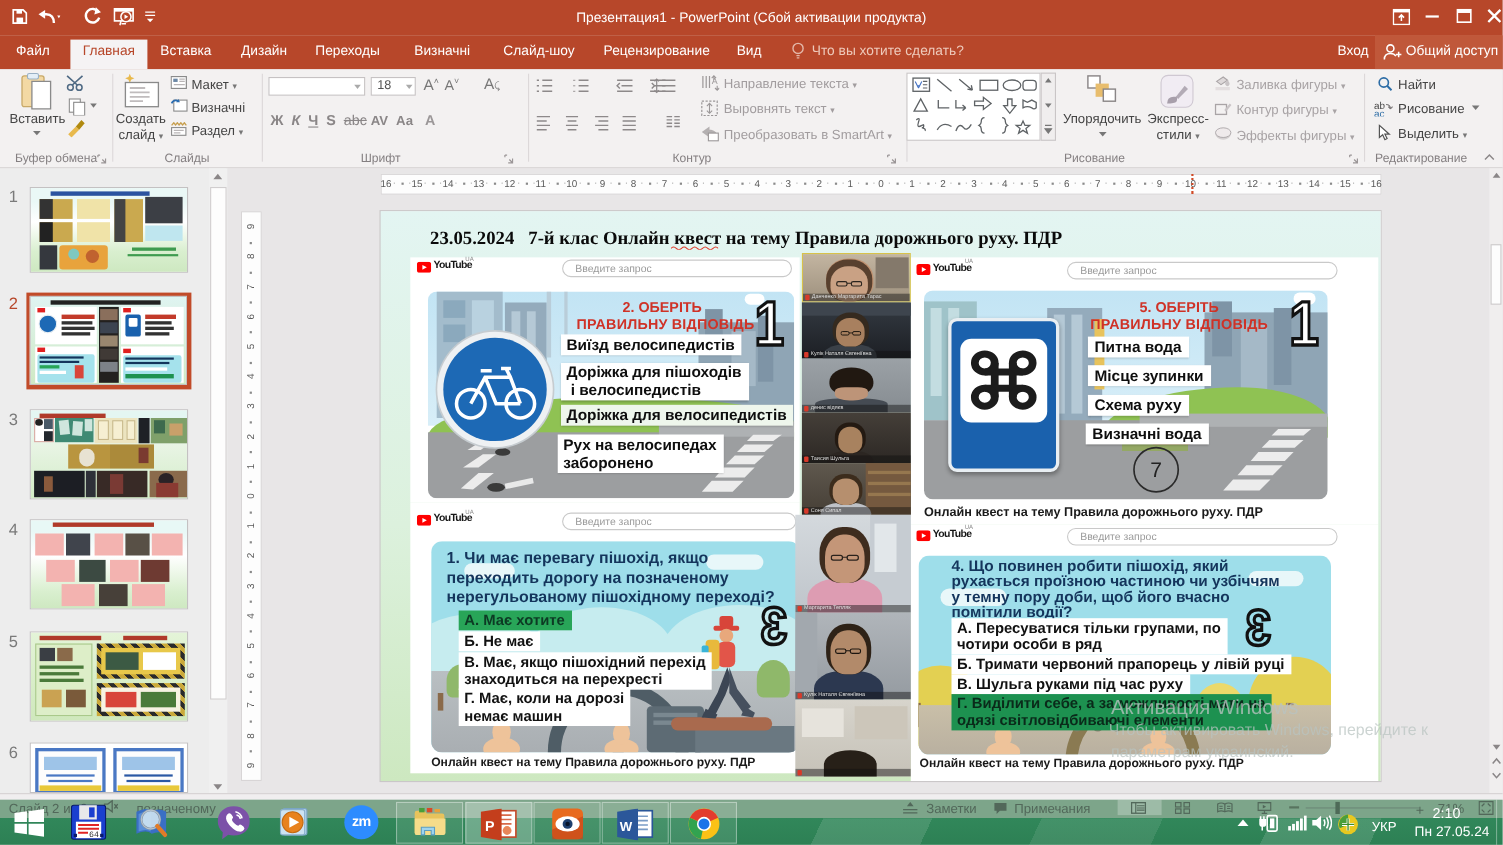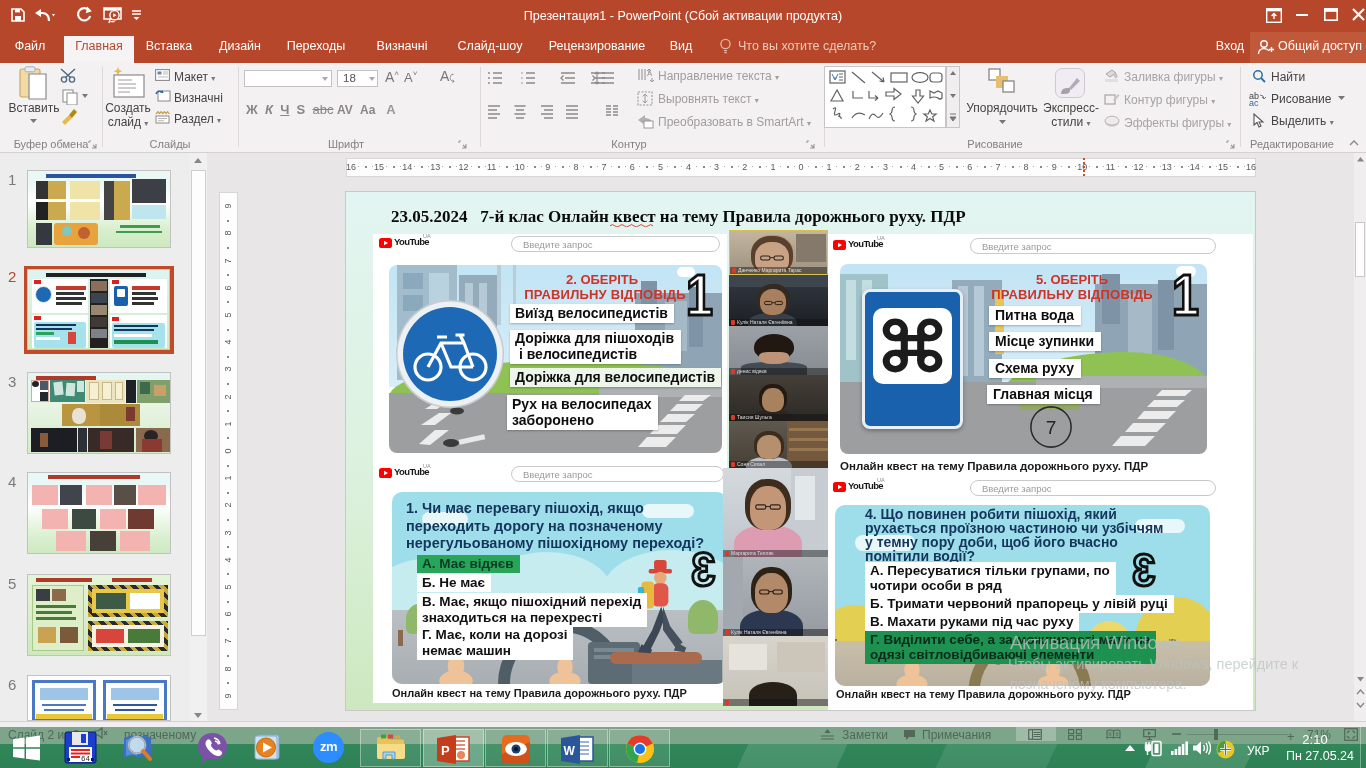--- a/index.html
+++ b/index.html
@@ -754,21 +754,21 @@
   <rect x="6" y="24" width="14" height="30" rx="4" fill="#e8b93c"></rect>
   <rect x="2" y="30" width="7" height="12" rx="2" fill="#3ab4d8"></rect>
   <path d="M28 52 L18 78 L8 96 L16 100 L26 80 L32 64 Z" fill="#3c4654"></path>
   <path d="M30 52 L38 74 L52 92 L44 98 L30 78 Z" fill="#46505e"></path>
   <path d="M6 94 L18 100 l-2 4 -14 -1 Z" fill="#3c4654"></path>
   <path d="M46 92 L56 98 l-2 5 -12 -2 Z" fill="#46505e"></path>
  </svg>
  
  <div class="a" style="left:298px;top:54px;font-size:48px;font-weight:bold;color:rgba(255,255,255,0.0);-webkit-text-stroke:3.2px #111;transform:scaleX(-0.9);line-height:48px;">3</div>
  <div class="a" style="left:14px;top:8px;width:300px;font-size:14.5px;font-weight:bold;color:#14355c;line-height:17.5px;">1. Чи має перевагу пішохід, якщо переходить дорогу на позначеному нерегульованому пішохідному переході?</div>
- <div class="a" style="left:25px;top:63px;font-size:13.5px;font-weight:bold;color:#0d3a24;background:#28a558;padding:1px 6px 2px 5px;">А. Має відяєв</div>
+ <div class="a" style="left:25px;top:63px;font-size:13.5px;font-weight:bold;color:#0d3a24;background:#28a558;padding:1px 6px 2px 5px;">А. Має хотите</div>
  <div class="a" style="left:25px;top:82px;font-size:13.5px;font-weight:bold;color:#111;background:#fff;padding:1px 6px 2px 5px;">Б. Не має</div>
  <div class="a" style="left:25px;top:101px;font-size:13.5px;font-weight:bold;color:#111;background:#fff;padding:1px 6px 2px 5px;line-height:15.5px;">В. Має, якщо пішохідний перехід<br>знаходиться на перехресті</div>
  <div class="a" style="left:25px;top:134px;font-size:13.5px;font-weight:bold;color:#111;background:#fff;padding:1px 6px 2px 5px;line-height:15.5px;">Г. Має, коли на дорозі<br>немає машин</div>
 </circle></div>
 <div class="a" style="left:392px;top:687px;font-size:11px;font-weight:bold;color:#1a1a1a;">Онлайн квест на тему Правила дорожнього руху. ПДР</div>
 <div class="a" style="left:828px;top:234px;width:425px;height:243px;background:#fff;"></div>
 <svg class="a" style="left:833px;top:240px;" width="13" height="10" viewBox="0 0 13 10">
  <rect x="0" y="0" width="13" height="10" rx="2.6" fill="#f00"></rect>
  <path d="M5 2.8 L9 5 L5 7.2 Z" fill="#fff"></path>
 </svg>
@@ -821,21 +821,21 @@
  <div class="a" style="left:132px;top:23px;width:200px;text-align:center;font-size:13px;font-weight:bold;color:#cf3227;letter-spacing:0.2px;">ПРАВИЛЬНУ ВІДПОВІДЬ</div>
  <div class="a" style="left:332px;top:3px;font-size:57px;font-weight:bold;color:#fff;-webkit-text-stroke:3px #111;line-height:57px;transform:scaleX(0.85);transform-origin:left;">1</div>
  <svg class="a" style="left:188px;top:140px;" width="46" height="46" viewBox="0 0 48 48">
       <circle cx="24" cy="24" r="21" fill="none" stroke="#2a2a2a" stroke-width="1.6"></circle>
       <text x="24" y="31" text-anchor="middle" font-size="20" fill="#222" font-family="Liberation Sans">7</text>
     </svg>
 </div>
 <div class="a" style="left:989px;top:306px;font-size:14px;font-weight:bold;color:#0e0e0e;background:#fff;padding:1px 7px 2px 6px;box-shadow:0 1px 2px rgba(0,0,0,0.25);">Питна вода</div>
 <div class="a" style="left:989px;top:332px;font-size:14px;font-weight:bold;color:#0e0e0e;background:#fff;padding:1px 7px 2px 6px;box-shadow:0 1px 2px rgba(0,0,0,0.25);">Місце зупинки</div>
 <div class="a" style="left:989px;top:359px;font-size:14px;font-weight:bold;color:#0e0e0e;background:#fff;padding:1px 7px 2px 6px;box-shadow:0 1px 2px rgba(0,0,0,0.25);">Схема руху</div>
-<div class="a" style="left:987px;top:385px;font-size:14px;font-weight:bold;color:#0e0e0e;background:#fff;padding:1px 7px 2px 6px;box-shadow:0 1px 2px rgba(0,0,0,0.25);">Главная місця</div>
+<div class="a" style="left:987px;top:385px;font-size:14px;font-weight:bold;color:#0e0e0e;background:#fff;padding:1px 7px 2px 6px;box-shadow:0 1px 2px rgba(0,0,0,0.25);">Визначні вода</div>
 <div class="a" style="left:840px;top:460px;font-size:11.5px;font-weight:bold;color:#1a1a1a;">Онлайн квест на тему Правила дорожнього руху. ПДР</div>
 <div class="a" style="left:828px;top:477px;width:425px;height:233px;background:#fff;"></div>
 <svg class="a" style="left:833px;top:482px;" width="13" height="10" viewBox="0 0 13 10">
  <rect x="0" y="0" width="13" height="10" rx="2.6" fill="#f00"></rect>
  <path d="M5 2.8 L9 5 L5 7.2 Z" fill="#fff"></path>
 </svg>
 <div class="a" style="left:848px;top:480px;font-size:9.5px;font-weight:bold;letter-spacing:-0.6px;color:#161616;">YouTube</div>
 <div class="a" style="left:877px;top:477px;font-size:5.5px;color:#888;">UA</div>
 <div class="a" style="left:970px;top:480px;width:246px;height:16px;border:1px solid #c9c9c9;border-radius:9px;"></div>
 <div class="a" style="left:982px;top:483px;font-size:9.5px;color:#9a9a9a;">Введите запрос</div>
@@ -862,21 +862,21 @@
       <ellipse cx="24" cy="11" rx="9" ry="12" fill="#eec39a"></ellipse>
     </svg>
  <circle>
  <div class="a" style="left:140px;top:152px;width:8px;height:8px;border-radius:50%;background:#8a8070;"></div>
  <div class="a" style="left:158px;top:150px;width:10px;height:10px;border-radius:50%;background:#8a8070;"></div>
  <div class="a" style="left:176px;top:152px;width:8px;height:8px;border-radius:50%;background:#8a8070;"></div>
  <div class="a" style="left:30px;top:2px;width:360px;font-size:14px;font-weight:bold;color:#14355c;line-height:14px;">4. Що повинен робити пішохід, який<br>рухається проїзною частиною чи узбіччям<br>у темну пору доби, щоб його вчасно<br>помітили водії?</div>
  <div class="a" style="left:296px;top:42px;font-size:46px;font-weight:bold;color:rgba(255,255,255,0);-webkit-text-stroke:3.2px #111;transform:scaleX(-0.9);line-height:46px;">3</div>
  <div class="a" style="left:30px;top:57px;font-size:13.5px;font-weight:bold;color:#111;background:#fff;padding:1px 6px 2px 5px;line-height:15px;">А. Пересуватися тільки групами, по<br>чотири особи в ряд</div>
  <div class="a" style="left:30px;top:90px;font-size:13.5px;font-weight:bold;color:#111;background:#fff;padding:1px 6px 2px 5px;">Б. Тримати червоний прапорець у лівій руці</div>
- <div class="a" style="left:30px;top:108px;font-size:13.5px;font-weight:bold;color:#111;background:#fff;padding:1px 6px 2px 5px;">В. Махати руками під час руху</div>
+ <div class="a" style="left:30px;top:108px;font-size:13.5px;font-weight:bold;color:#111;background:#fff;padding:1px 6px 2px 5px;">В. Шульга руками під час руху</div>
  <div class="a" style="left:30px;top:126px;font-size:13.5px;font-weight:bold;color:#0a2a1a;background:#1d9150;padding:1px 6px 2px 5px;line-height:15px;">Г. Виділити себе, а за можливості мати на<br>одязі світловідбиваючі елементи</div>
 </circle></div>
 <div class="a" style="left:836px;top:688px;font-size:11px;font-weight:bold;color:#1a1a1a;">Онлайн квест на тему Правила дорожнього руху. ПДР</div>
 <div class="a" style="left:729px;top:230px;width:99px;height:45px;background:linear-gradient(#c3b5a1,#9e917e);border:1.5px solid #d8c24a;overflow:hidden;">
     <div class="a" style="left:66px;top:3px;width:30px;height:28px;background:#84796b;"></div>
     <div class="a" style="left:21px;top:4px;width:43px;height:39px;background:#c09271;border-radius:46% 46% 42% 42%;"></div>
     <div class="a" style="left:24px;top:9px;width:36px;height:34px;background:#c0927156;border-radius:46% 46% 40% 40%;"></div>
     <div class="a" style="left:21px;top:5px;width:42px;height:38px;background:#58402e;border-radius:46% 46% 42% 42%;"></div>
     <div class="a" style="left:25px;top:11px;width:34px;height:32px;background:#c9a184;border-radius:46% 46% 40% 40%;"></div>
     <svg class="a" style="left:30px;top:23px;" width="24" height="8" viewBox="0 0 36 8">
@@ -962,21 +962,21 @@
 <div class="a" style="left:723px;top:636px;width:105px;height:70px;background:linear-gradient(#d7d4cc,#c6c2b8);overflow:hidden;">
     <div class="a" style="left:6px;top:8px;width:38px;height:26px;background:#e6e3dc;"></div>
     <div class="a" style="left:54px;top:6px;width:48px;height:30px;background:#ccc6ba;"></div>
     <div class="a" style="left:26px;top:46px;width:48px;height:26px;background:#272018;border-radius:50% 50% 0 0;"></div>
     <div class="a" style="left:0;bottom:0;width:105px;height:7px;background:rgba(15,15,15,0.45);"></div>
     <div class="a" style="left:2px;bottom:1px;width:4px;height:5px;background:#d83a2a;border-radius:1px;"></div>
     <div class="a" style="left:8px;bottom:1px;font-size:5px;color:#ddd;white-space:nowrap;"></div>
   </div>
 <div class="a" style="left:1010px;top:632px;font-size:18.5px;color:rgba(185,195,192,0.78);">Активация Windows</div>
 <div class="a" style="left:1008px;top:656px;font-size:14.5px;color:rgba(185,195,192,0.72);">Чтобы активировать Windows, перейдите к</div>
-<div class="a" style="left:1010px;top:676px;font-size:14.5px;color:rgba(185,195,192,0.72);">позначеному компьютера.</div>
+<div class="a" style="left:1010px;top:676px;font-size:14.5px;color:rgba(185,195,192,0.72);">параметрам украинский.</div>
 
 <div class="a" style="left:1354px;top:153px;width:12px;height:574px;background:#f0eeee;"></div>
 <svg class="a" style="left:1356px;top:156px;" width="9" height="7" viewBox="0 0 9 7">
     <path d="M1 5.5 L4.5 1 L8 5.5 Z" fill="#8a8687"></path>
   </svg>
 <div class="a" style="left:1355px;top:222px;width:10px;height:55px;background:#fdfdfd;border:1px solid #cac7c8;"></div>
 <svg class="a" style="left:1356px;top:676px;" width="9" height="7" viewBox="0 0 9 7">
     <path d="M1 1 h7 L4.5 5.5 Z" fill="#8a8687"></path>
   </svg>
 <svg class="a" style="left:1356px;top:688px;" width="9" height="9" viewBox="0 0 9 9">

